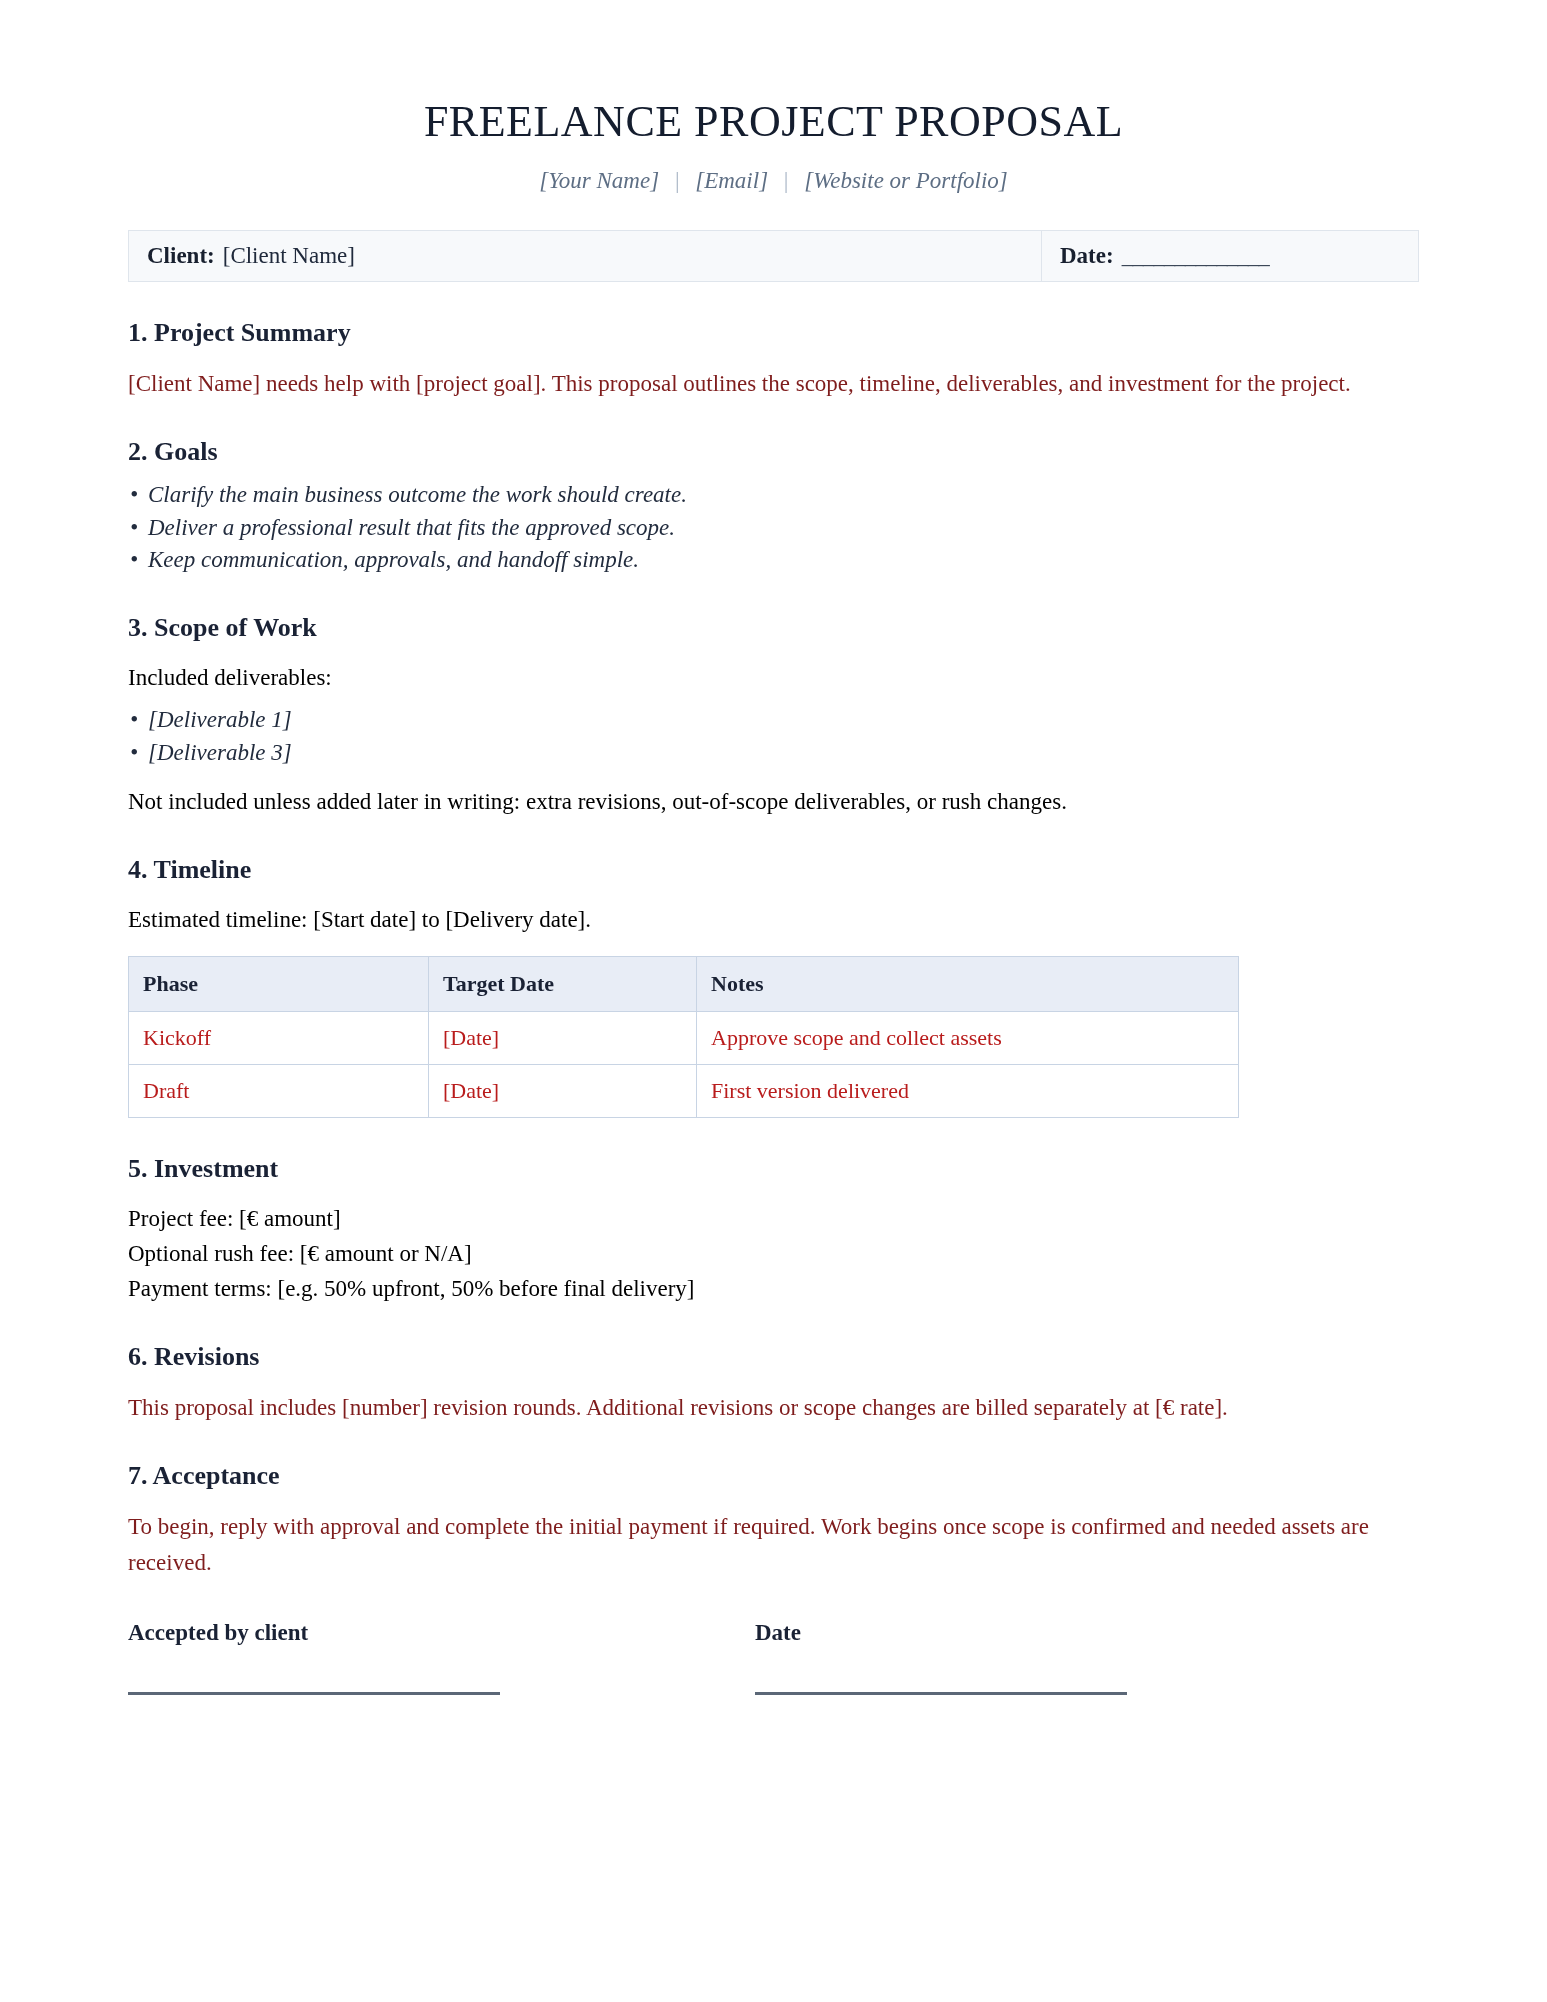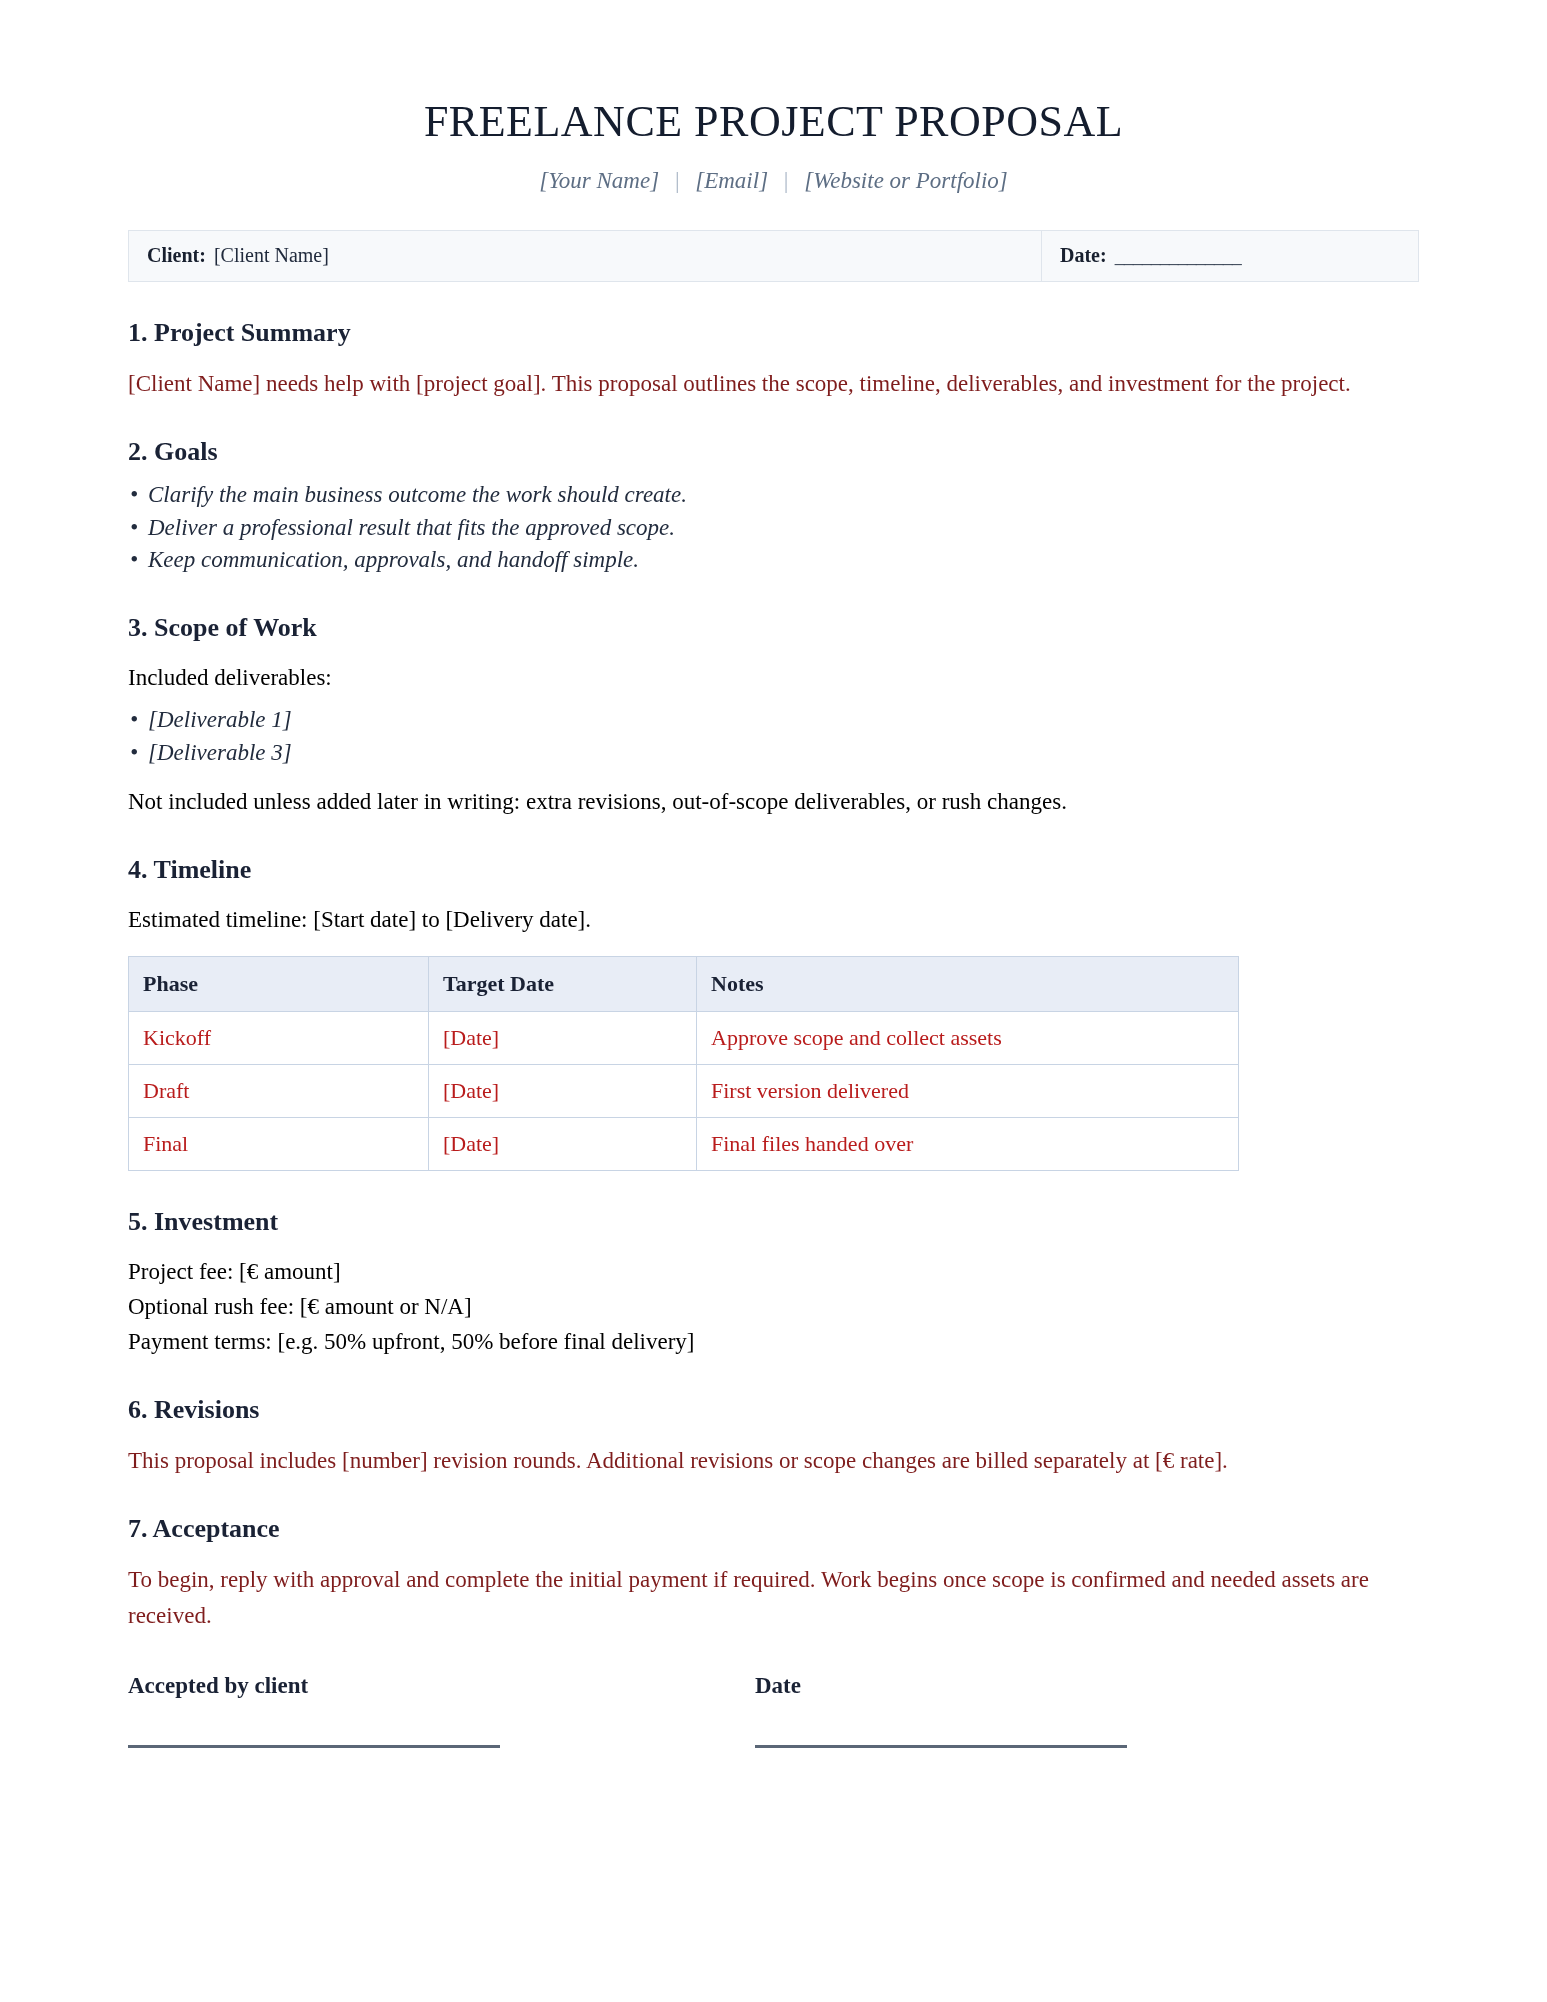--- a/index.html
+++ b/index.html
@@ -53,21 +53,21 @@
     margin-top: 34px;
     display: flex;
     align-items: stretch;
     border: 1px solid #dfe5ec;
     background: #f7f9fb;
     height: 50px;
   }
   .client-bar .cell {
     display: flex;
     align-items: center;
-    font-size: 20px;
+    font-size: 23px;
     padding: 0 18px;
     color: #202a3c;
   }
   .client-bar .cell-client {
     flex: 1 1 auto;
   }
   .client-bar .cell-date {
     flex: 0 0 340px;
     border-left: 1px solid #dfe5ec;
   }
@@ -244,25 +244,20 @@
       <tr>
         <td>Kickoff</td>
         <td>[Date]</td>
         <td>Approve scope and collect assets</td>
       </tr>
       <tr>
         <td>Draft</td>
         <td>[Date]</td>
         <td>First version delivered</td>
       </tr>
-      <tr>
-        <td>Final</td>
-        <td>[Date]</td>
-        <td>Final files handed over</td>
-      </tr>
     </tbody>
   </table>
 
   <h2 class="section-title">5. Investment</h2>
   <div>
     <p class="lead-line">Project fee: [€ amount]</p>
     <p class="lead-line" style="margin-top:2px;">Optional rush fee: [€ amount or N/A]</p>
     <p class="lead-line" style="margin-top:2px;">Payment terms: [e.g. 50% upfront, 50% before final delivery]</p>
   </div>
 

